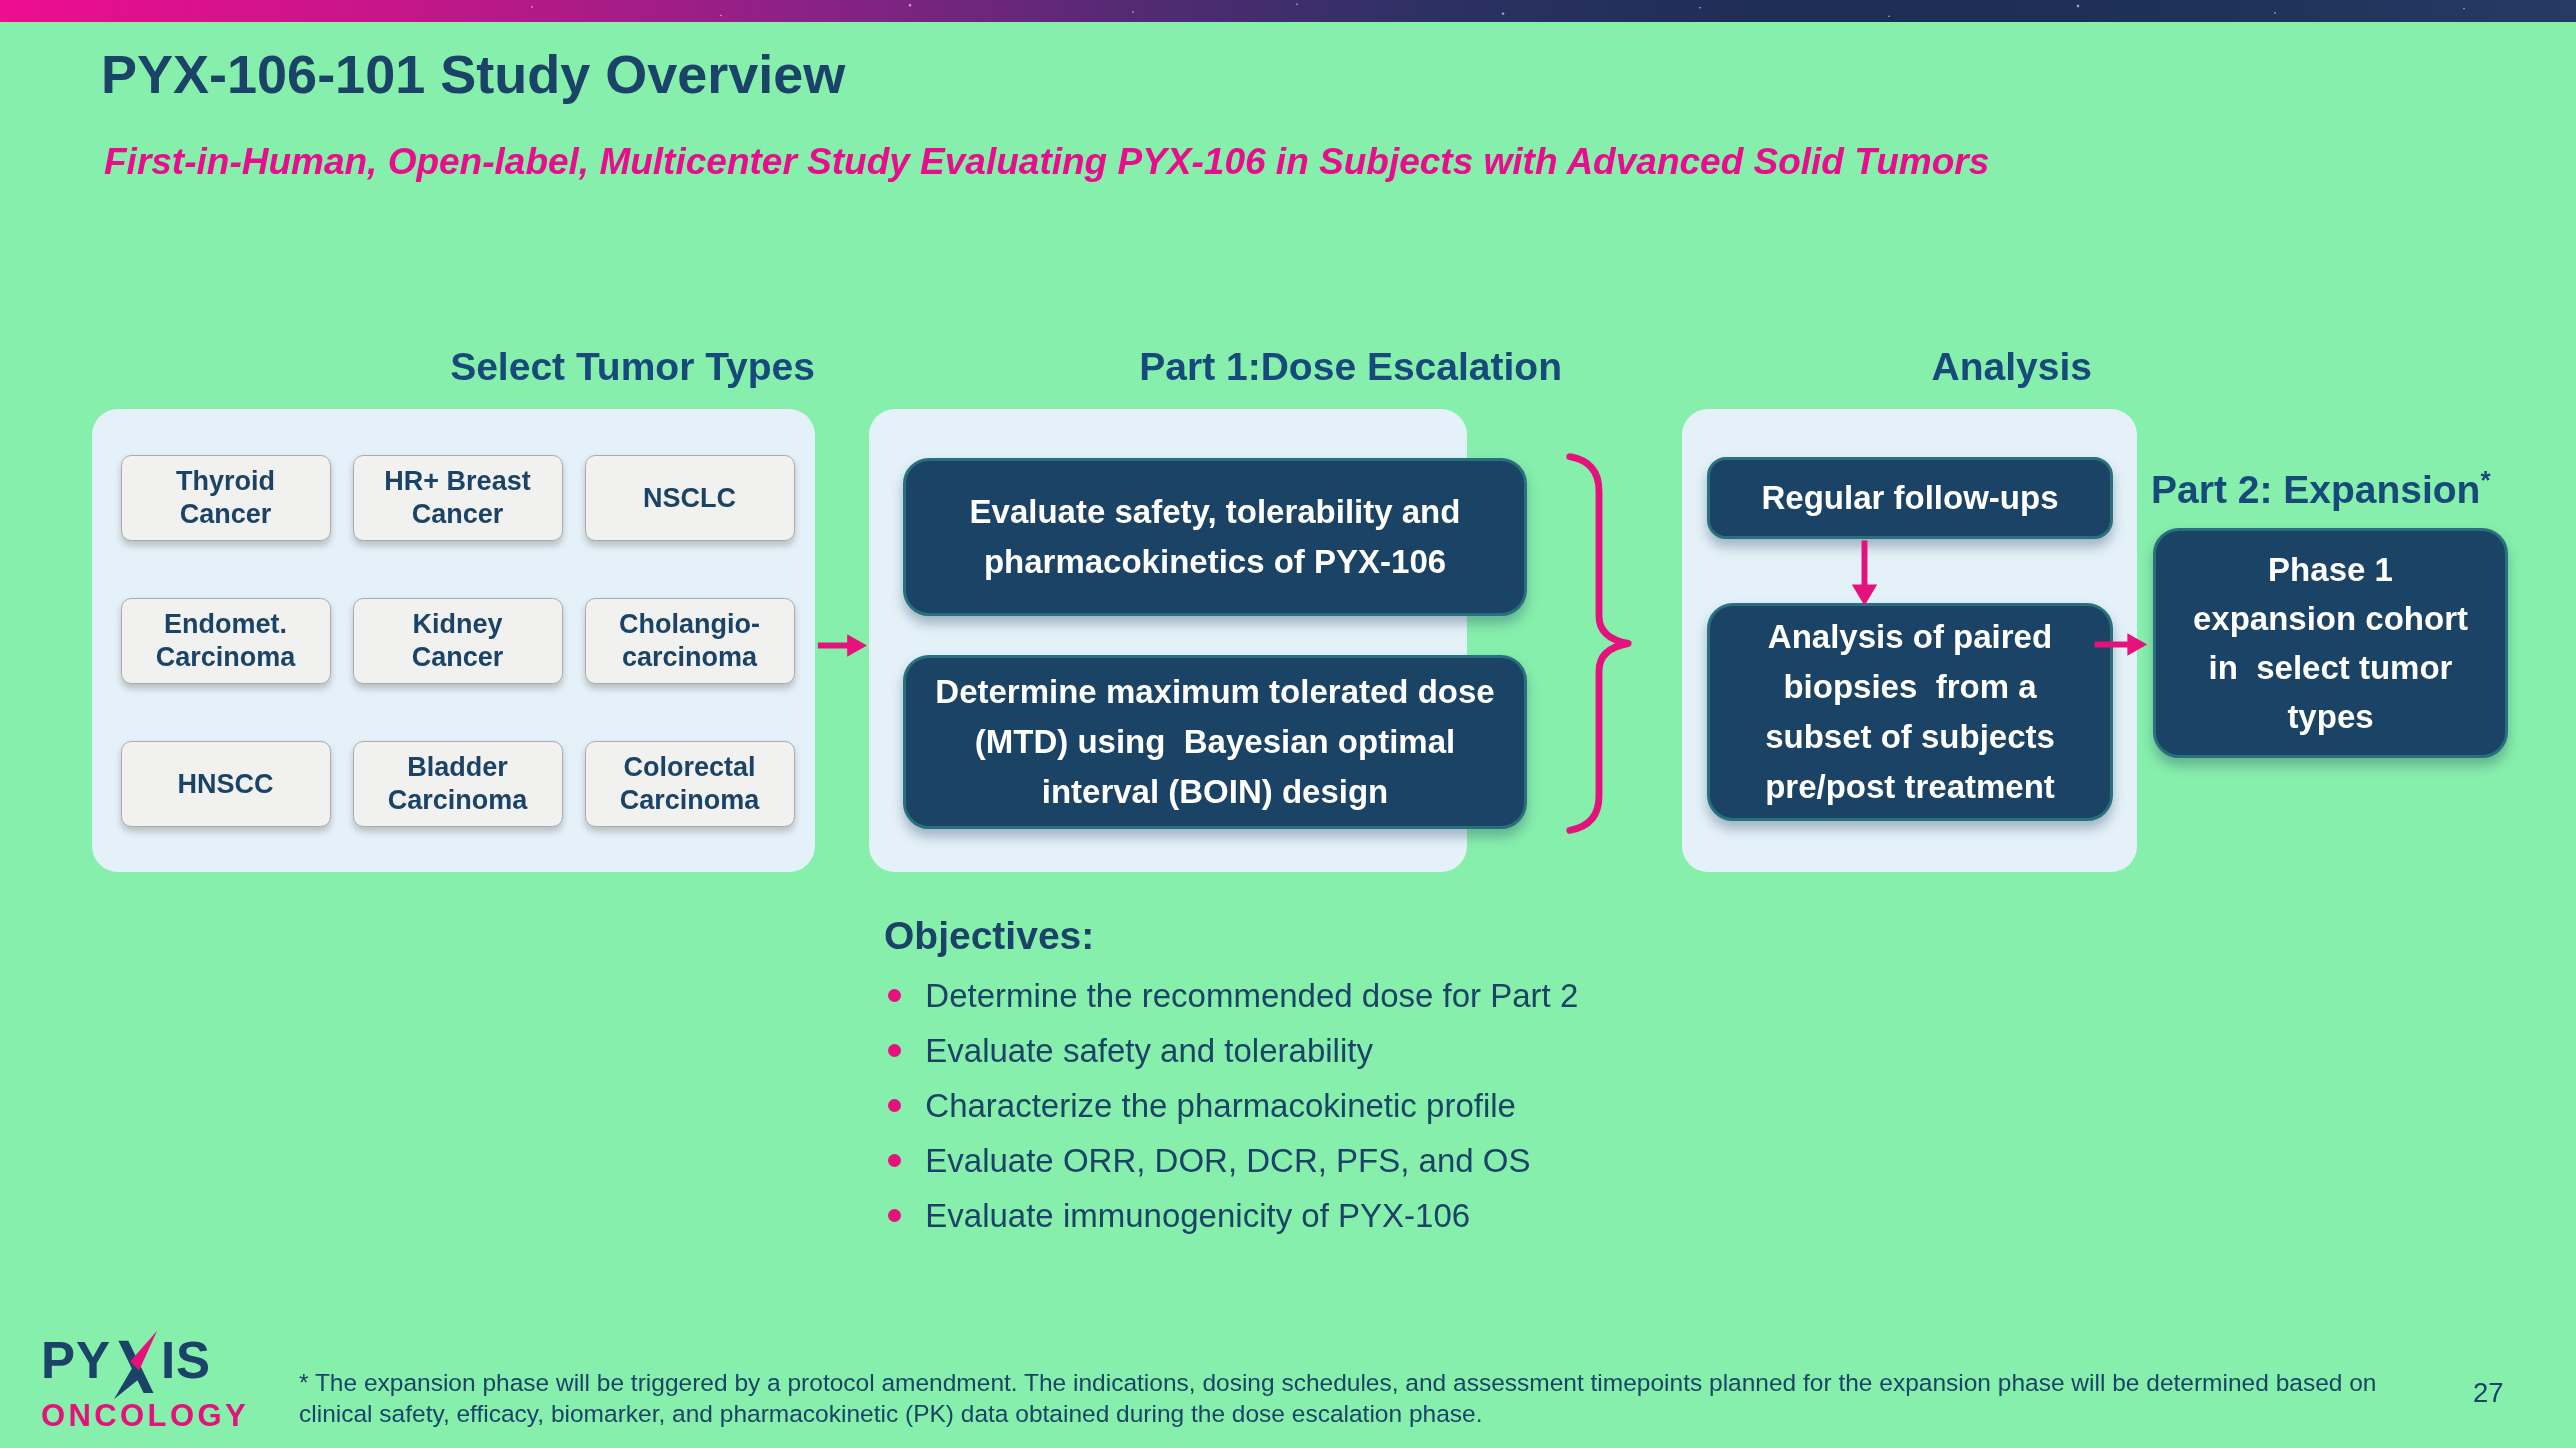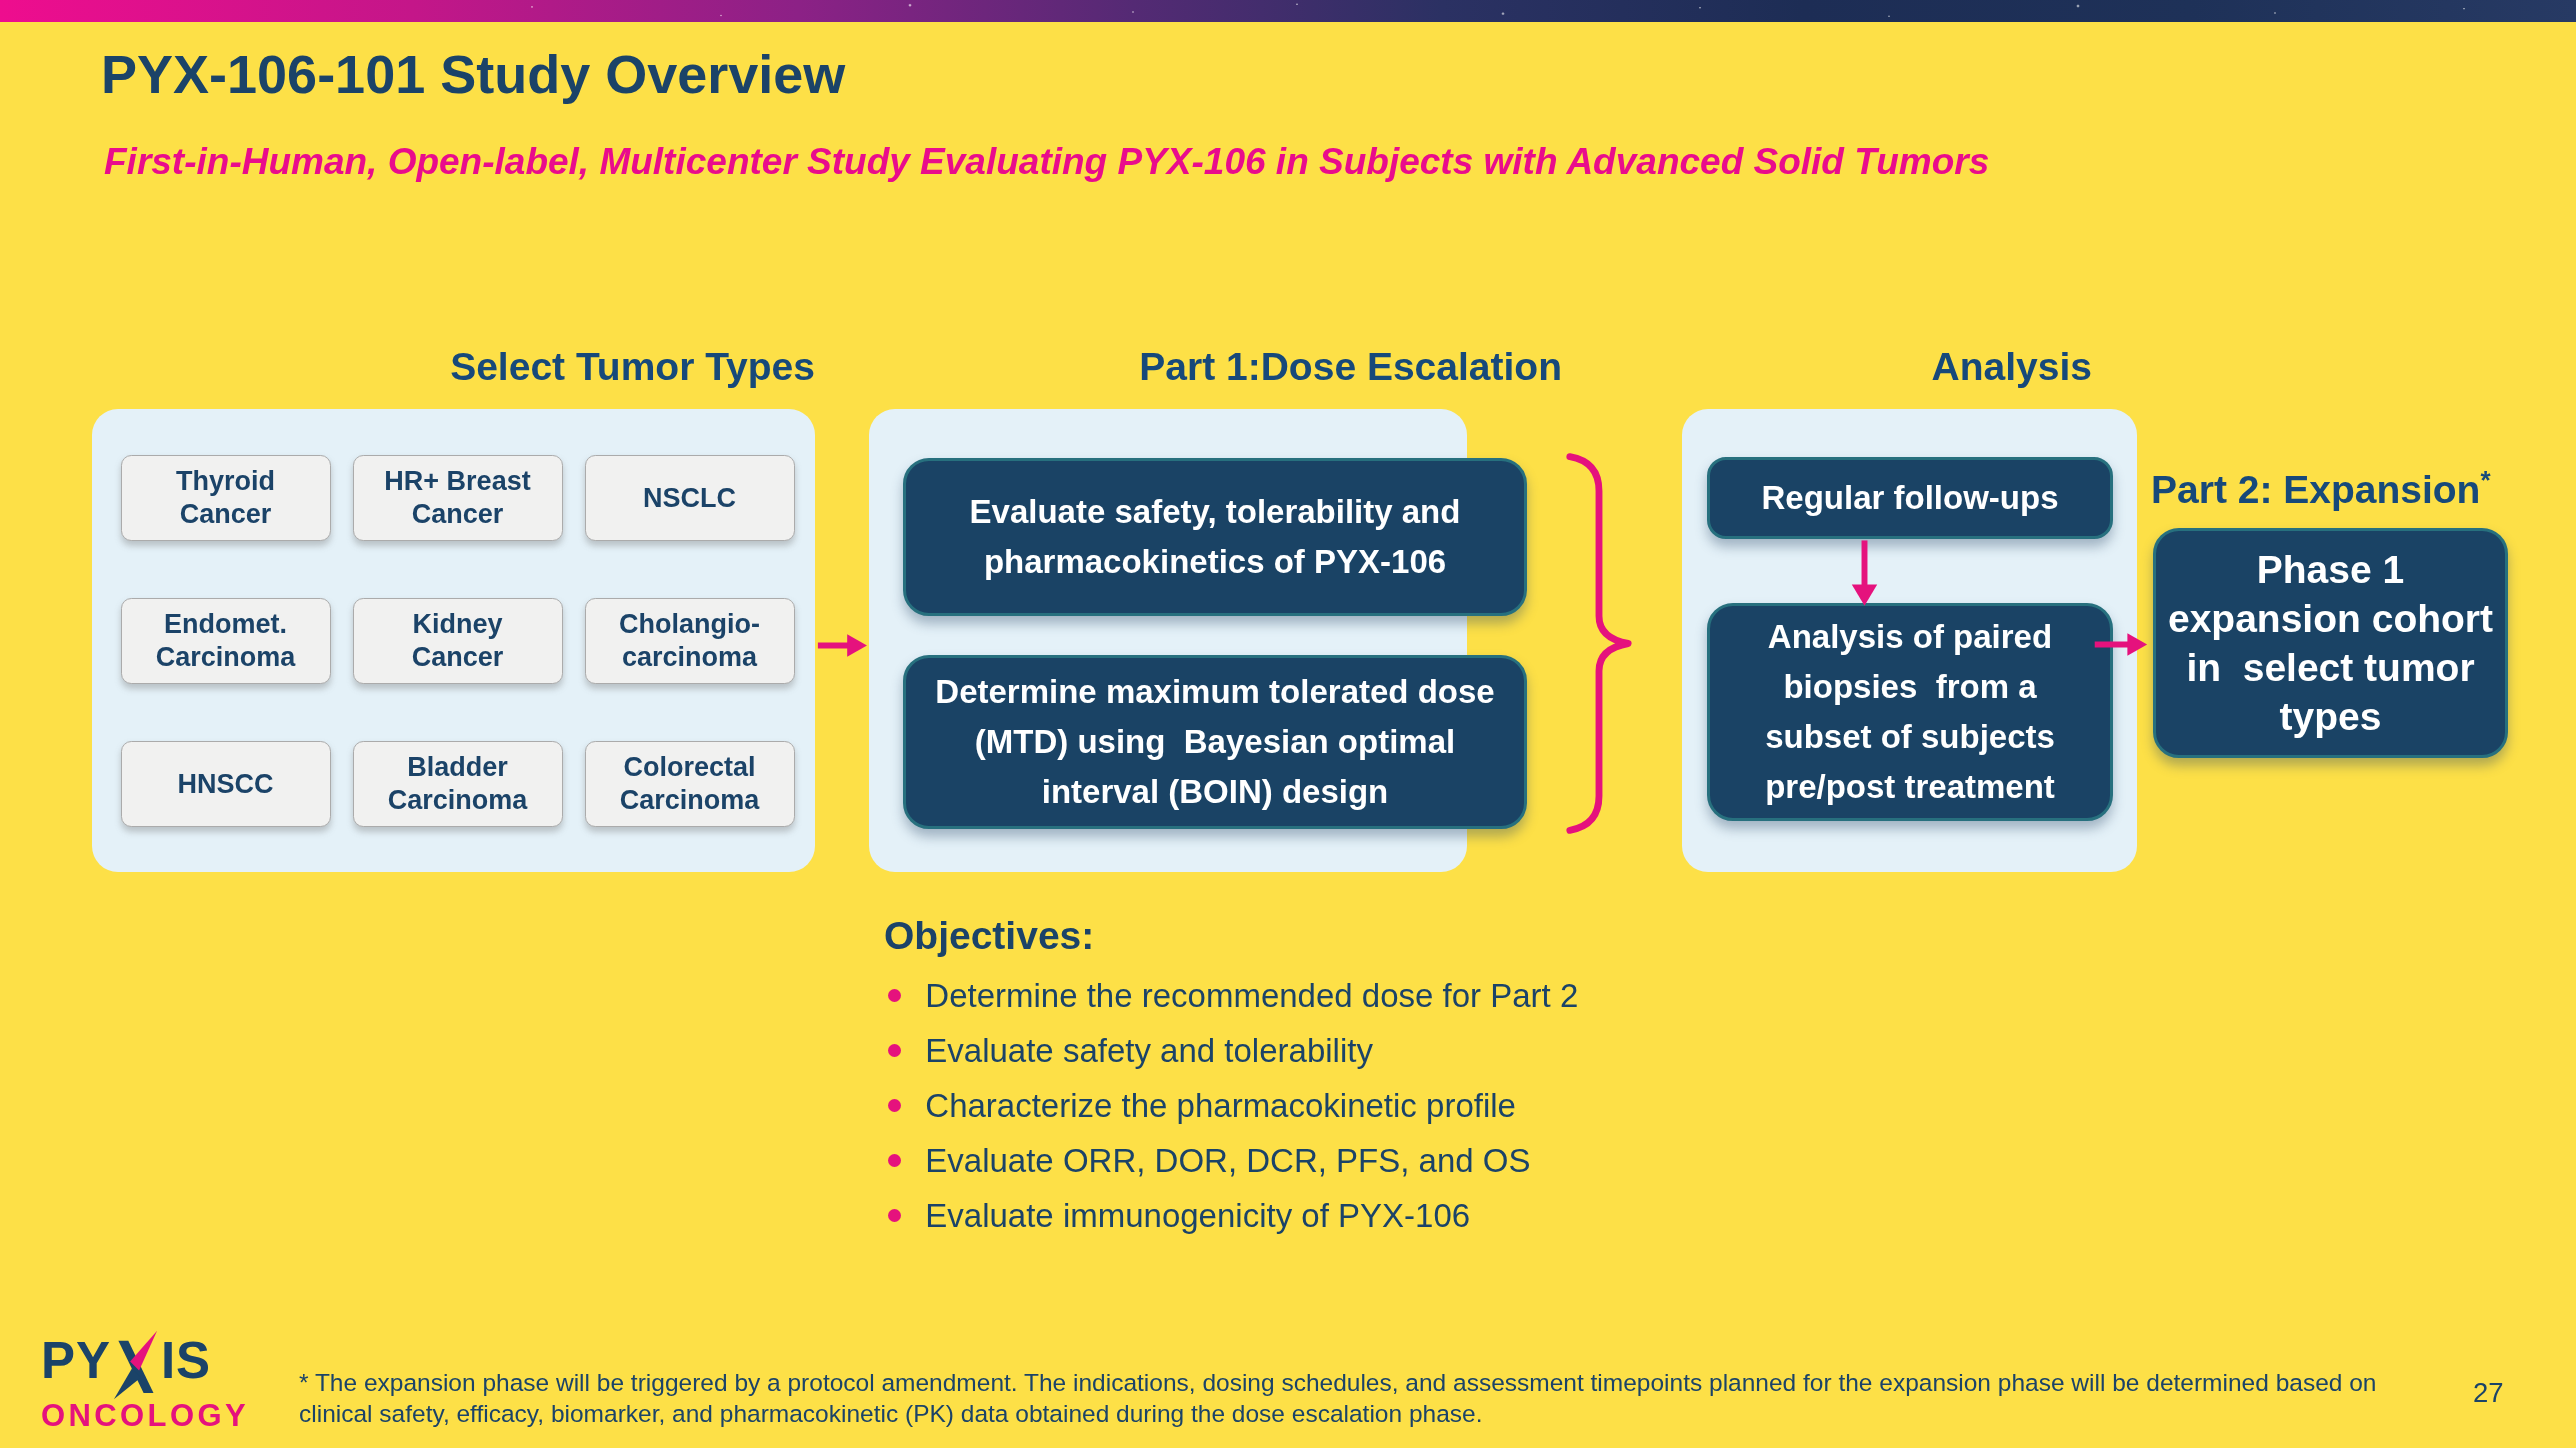--- a/index.html
+++ b/index.html
@@ -1,19 +1,19 @@
 <!DOCTYPE html>
 <html style="font-size:13.7px"><head>
 <meta charset="utf-8">
 <style>
   * { margin:0; padding:0; box-sizing:border-box; }
   html,body { background:#ffffff; }
   body { font-family:"Liberation Sans", sans-serif; }
 
-  .slide { position:relative; width:2576px; height:1449px; background:#fde047; overflow:hidden; }
+  .slide { position:relative; width:2576px; height:1449px; background:#86efac; overflow:hidden; }
 
   
   .banner {
     position:absolute; left:0; top:0; width:2576px; height:22px;
     background-image:
       radial-gradient(1.7px 1.7px at 532px 6.9px,  rgba(255,255,255,.9), transparent 70%),
       radial-gradient(1.7px 1.7px at 721px 15.5px, rgba(255,255,255,.8), transparent 70%),
       radial-gradient(2.6px 2.6px at 910px 5.2px, rgba(255,255,255,.9), transparent 70%),
       radial-gradient(1.7px 1.7px at 1133px 12px,rgba(255,255,255,.8), transparent 70%),
       radial-gradient(1.7px 1.7px at 1297px 4.3px, rgba(255,255,255,.85), transparent 70%),
@@ -59,21 +59,21 @@
   .dark-box {
     position:absolute; background:#1A4365; border:3.4px solid #27707E; border-radius:26px;
     box-shadow:0 7.7px 12px rgba(40,70,100,.35);
     color:#ffffff; font-weight:bold; text-align:center;
     display:flex; align-items:center; justify-content:center; white-space:pre-wrap;
   }
   .b-part1-1    { left:34px; top:49px;  width:624px; height:158px; font-size:33px; line-height:50px; }
   .b-part1-2    { left:34px; top:246px; width:624px; height:174px; font-size:33px; line-height:50px; }
   .b-analysis-1 { left:25px; top:48px;  width:406px; height:82px;  font-size:33px; border-radius:19px; }
   .b-analysis-2 { left:25px; top:194px; width:406px; height:218px; font-size:33px; line-height:50px; }
-  .b-part2 { left:2153px; top:528px; width:355px; height:230px; font-size:39px; line-height:49px; }
+  .b-part2 { left:2153px; top:528px; width:355px; height:230px; font-size:33px; line-height:49px; }
 
   
   .h-part2 { position:absolute; left:2151px; top:465px; font-size:39px; font-weight:bold; color:#17497A; }
   .h-part2 sup { font-size:26px; vertical-align:super; }
 
   
   .connector { position:absolute; }
 
   
   .objectives { position:absolute; left:884px; top:914px; }

